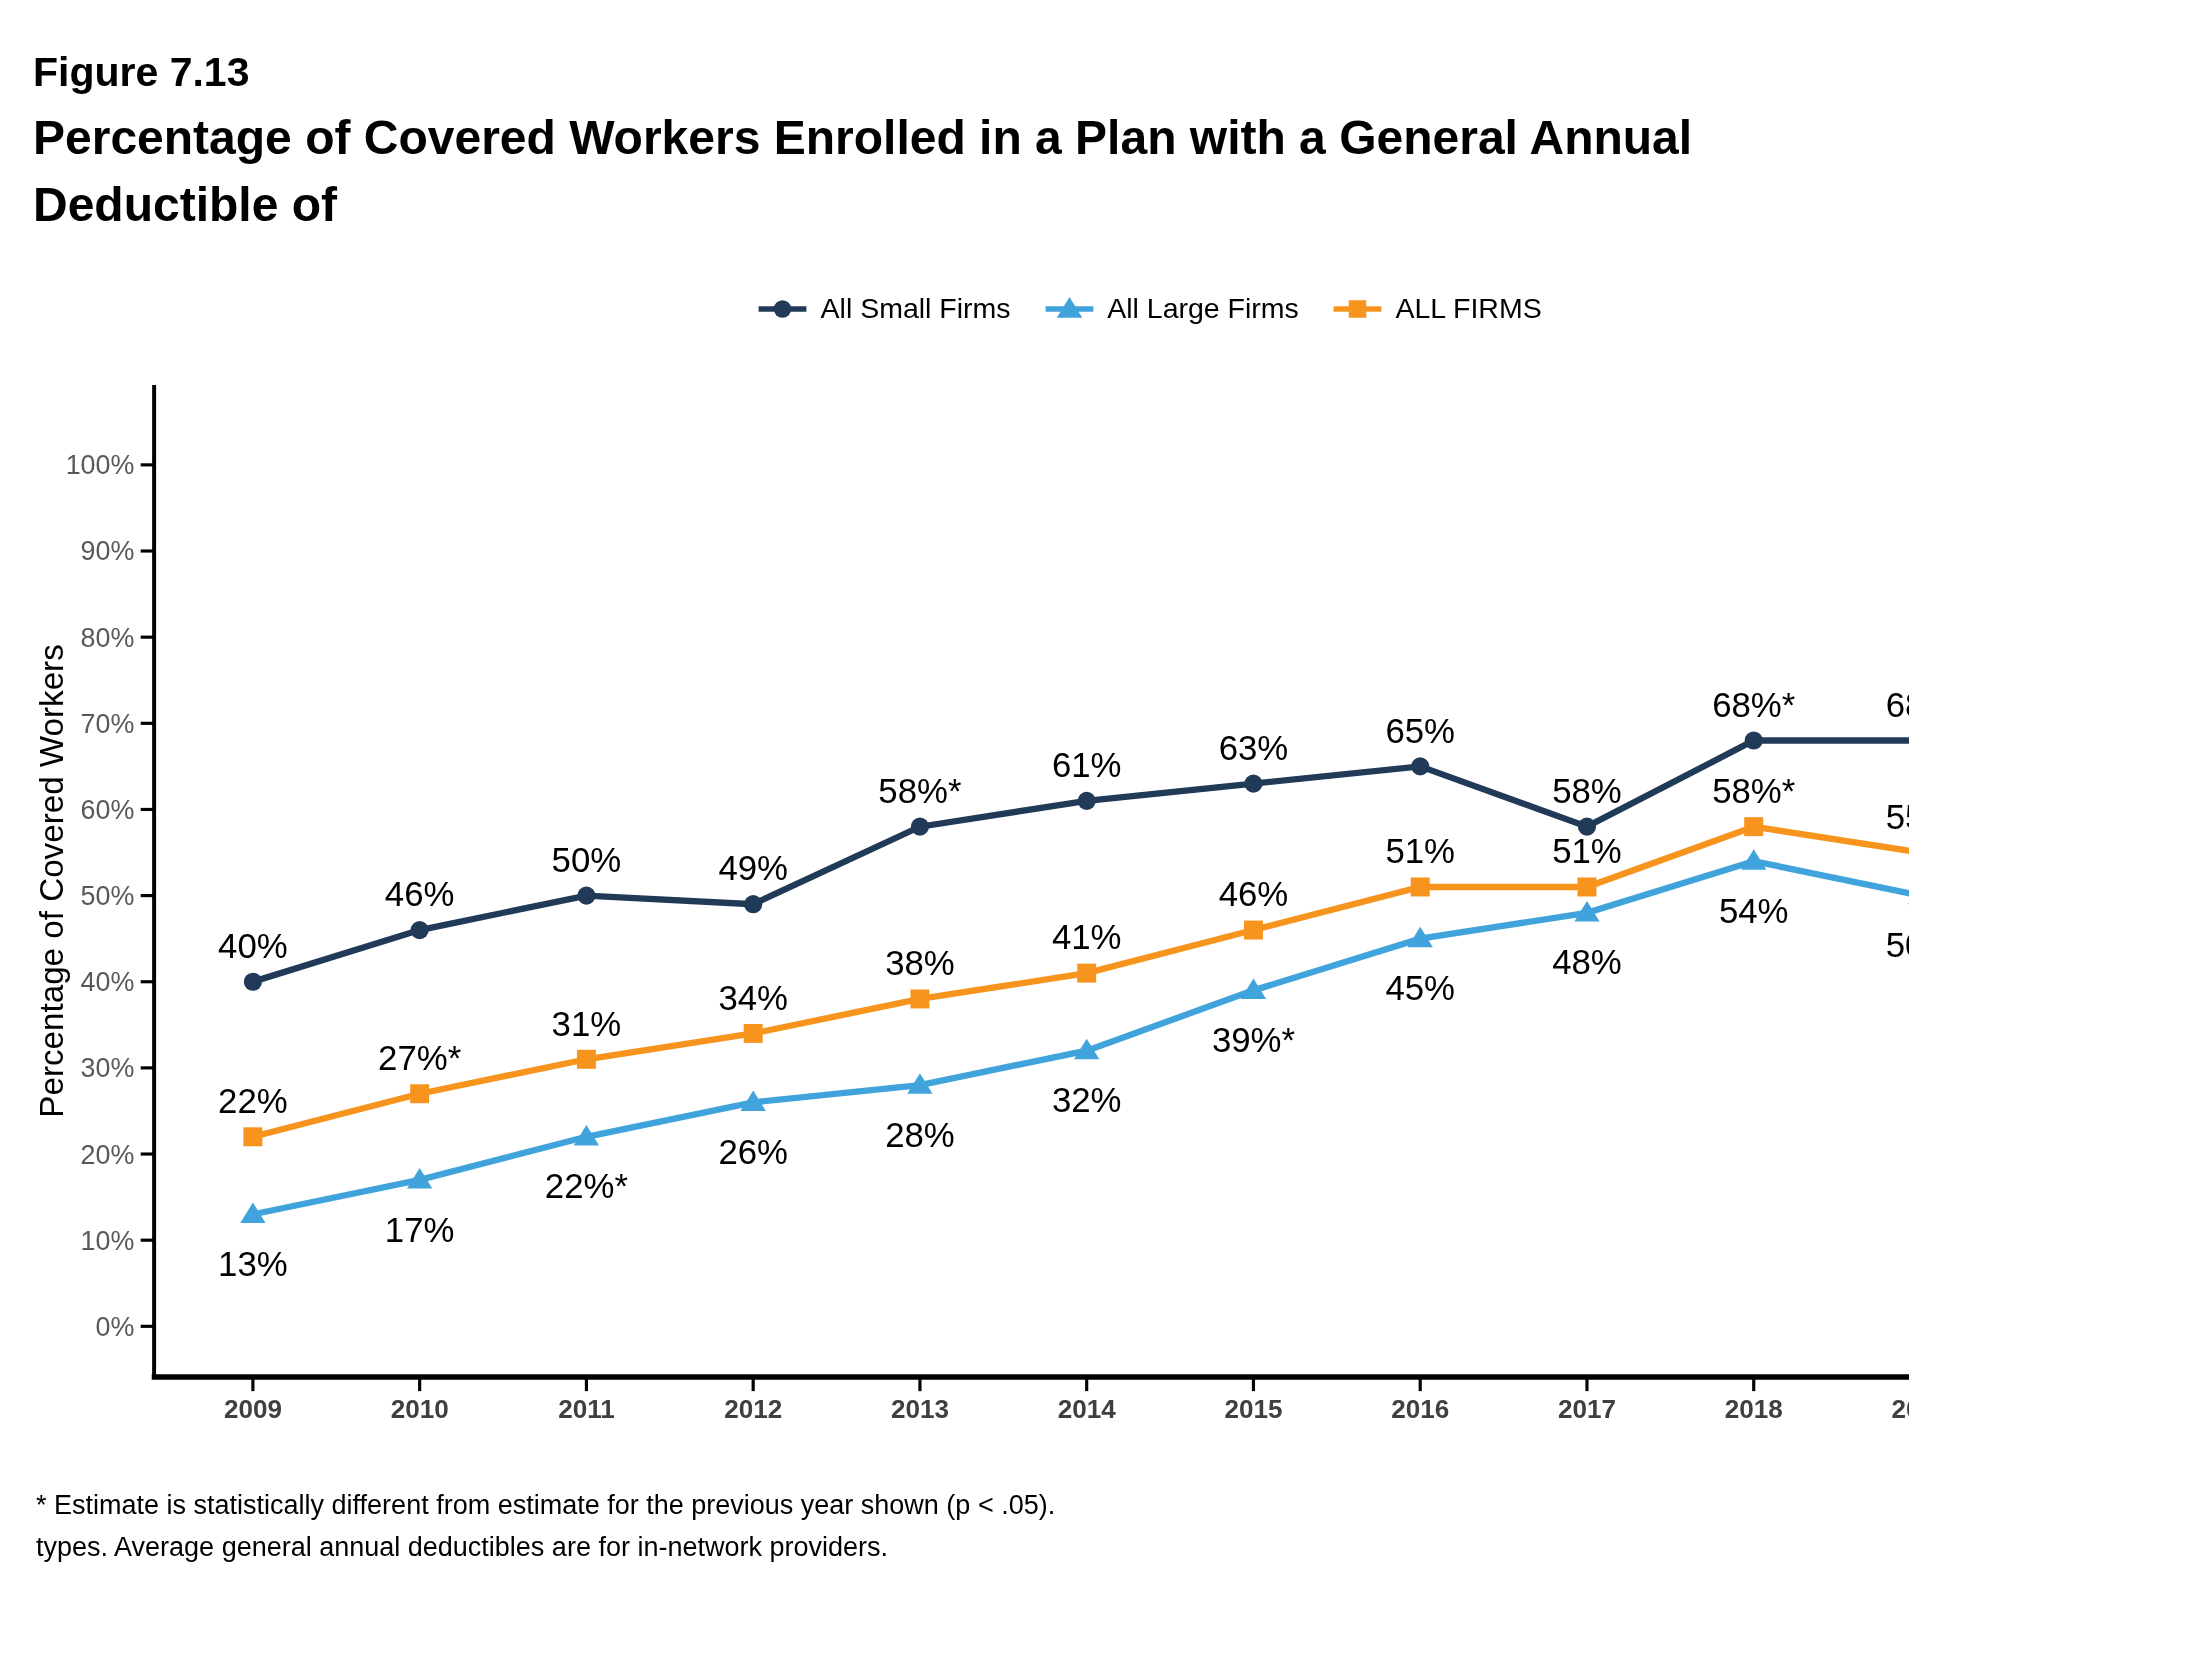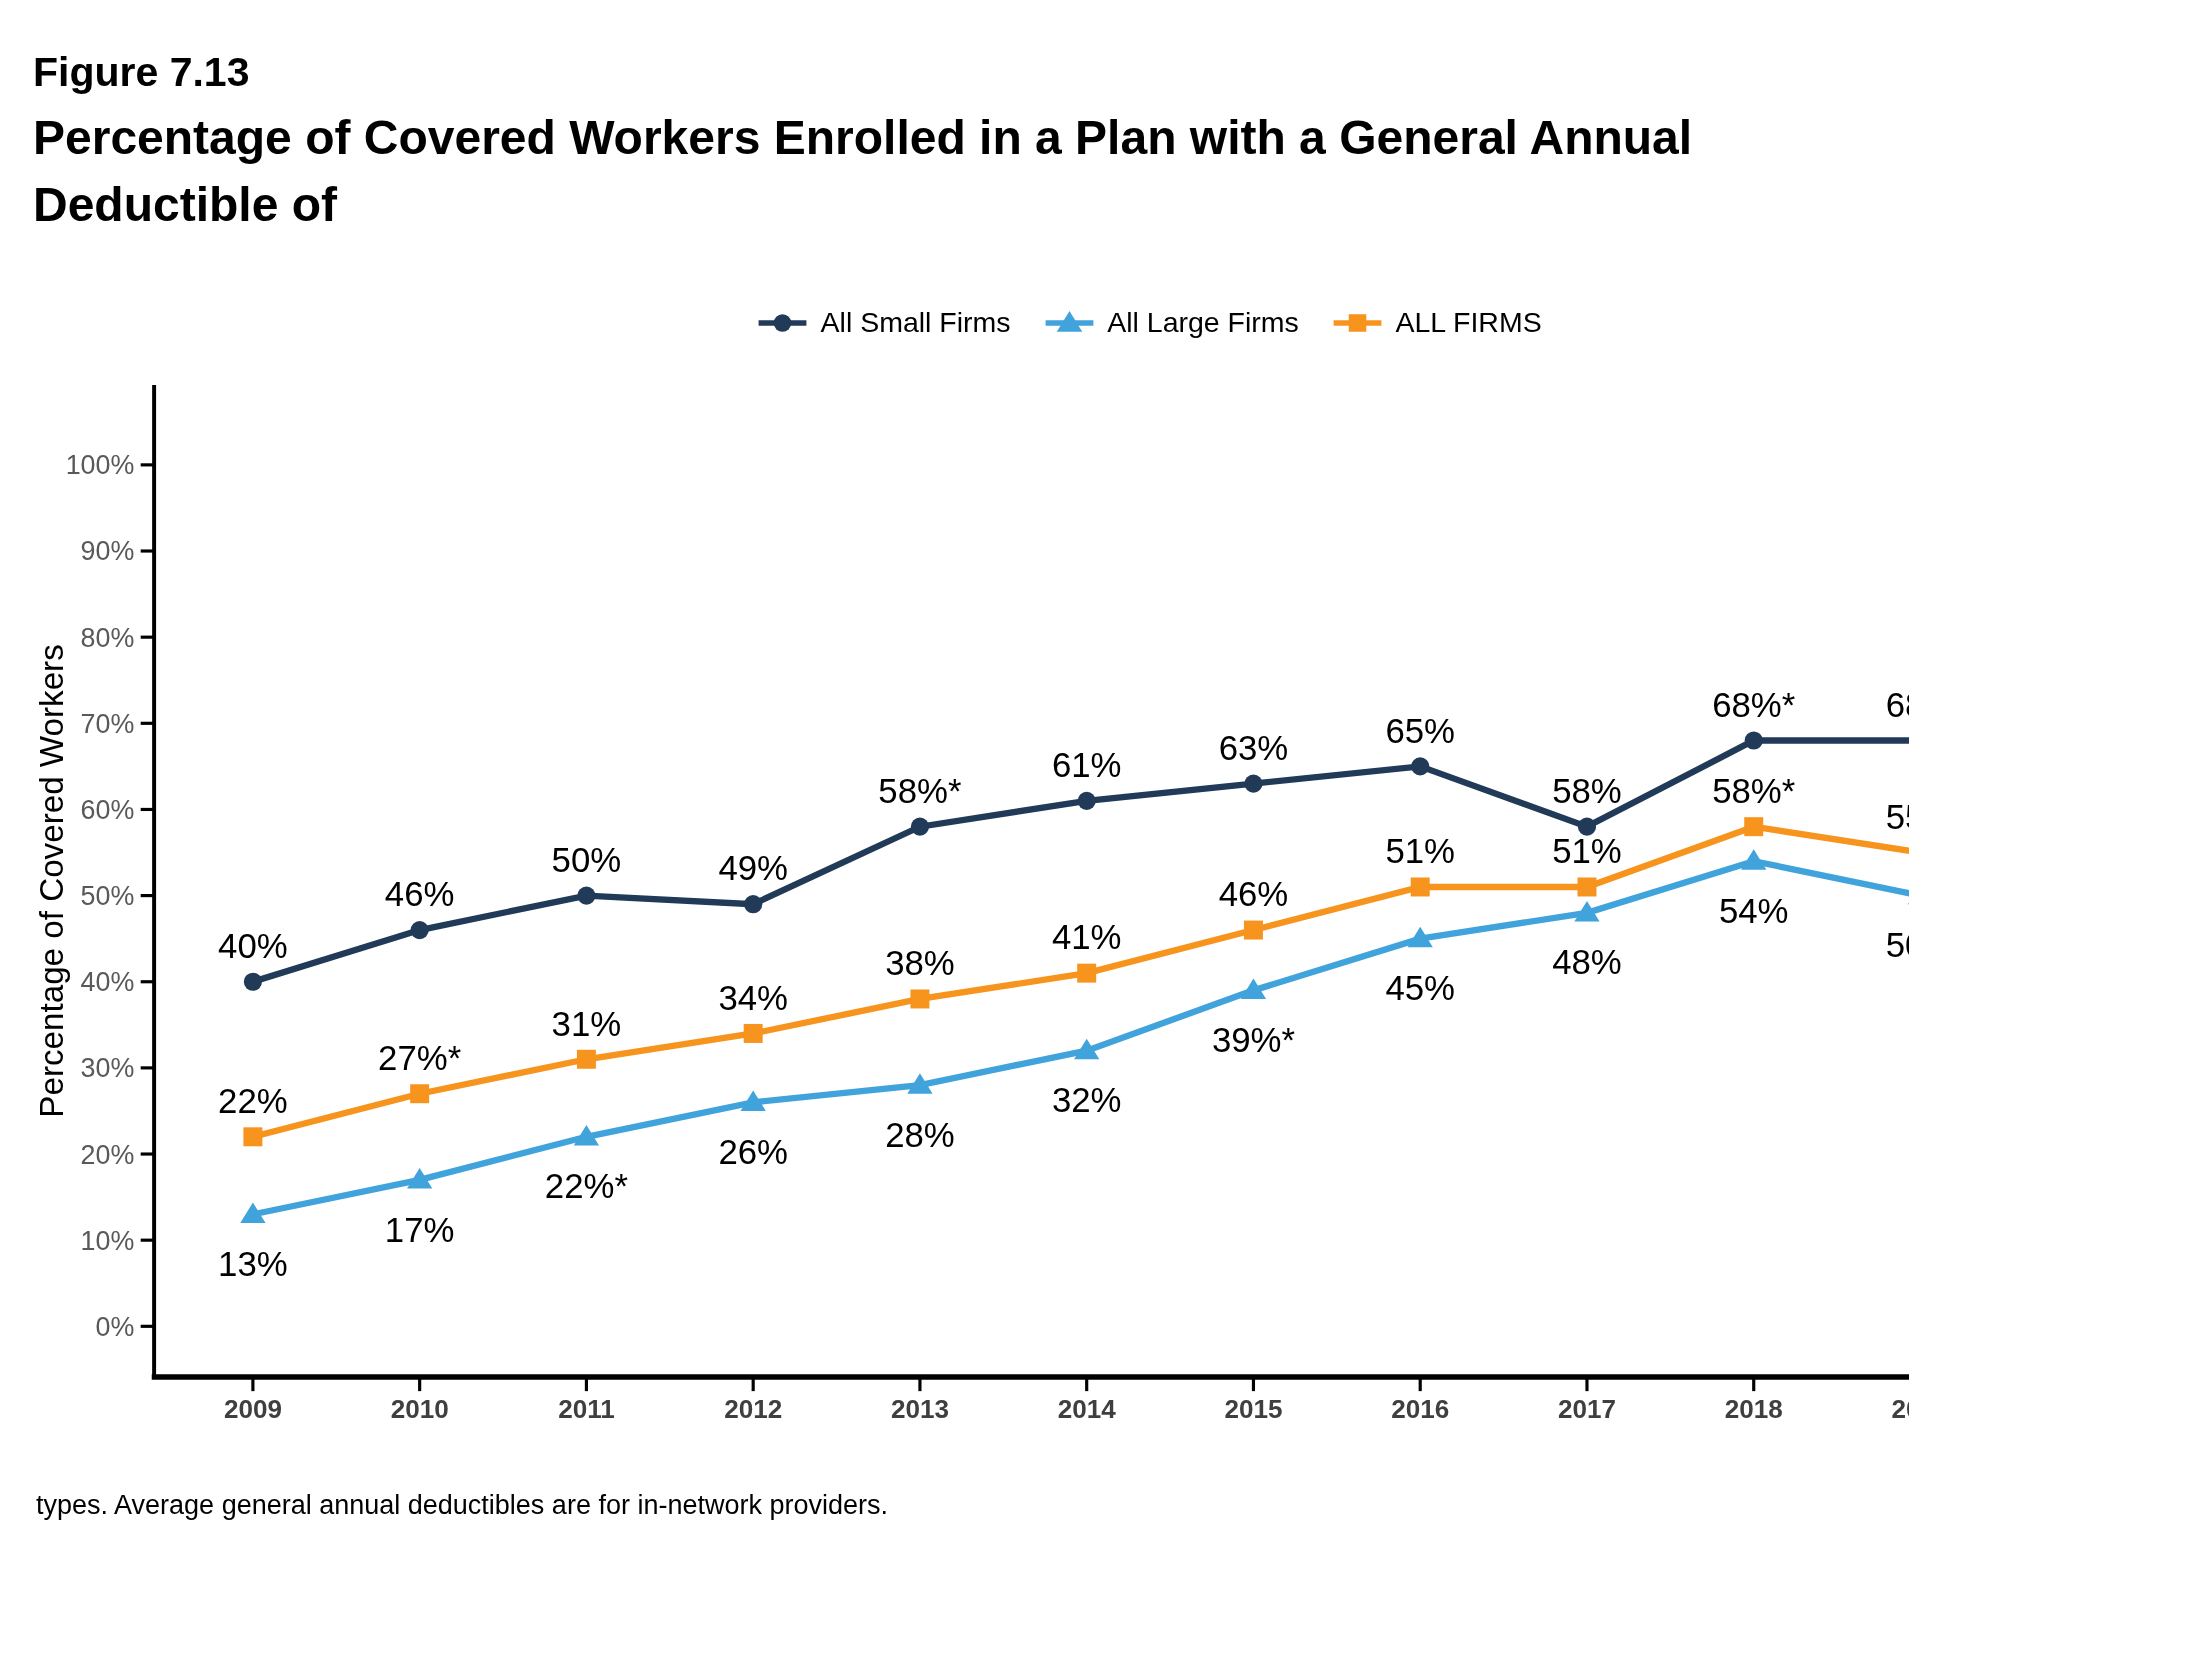--- a/index.html
+++ b/index.html
@@ -8,21 +8,21 @@
     width:1909px;height:1660px;
     background:#ffffff;
     font-family:"Liberation Sans", sans-serif;
     color:#000;
     overflow:hidden;
   }
   .header{position:absolute;left:33px;top:41px;}
   .figure-label{font-size:41px;font-weight:bold;line-height:63px;}
   .title-line{font-size:48px;font-weight:bold;line-height:67px;}
   .legend{
-    position:absolute;left:757px;top:306px;
+    position:absolute;left:757px;top:292px;
     display:flex;align-items:center;gap:33px;
   }
   .legend-item{display:flex;align-items:center;gap:12.6px;}
   .legend-label{font-size:28.5px;color:#000;}
   #chart{position:absolute;left:0;top:0;}
   .notes{position:absolute;left:36px;top:1484px;font-size:27px;line-height:42px;color:#000;}
 </style>
 </head>
 <body>
 
@@ -194,17 +194,18 @@
         <text x="1586" y="1146.6" text-anchor="middle" fill="#000000" font-size="44">46%</text>
         <text x="1797" y="1092.1" text-anchor="middle" fill="#000000" font-size="44">51%</text>
         <text x="2008" y="1092.1" text-anchor="middle" fill="#000000" font-size="44">51%</text>
         <text x="2219" y="1015.8" text-anchor="middle" fill="#000000" font-size="44">58%*</text>
         <text x="2430" y="1048.5" text-anchor="middle" fill="#000000" font-size="44">55%</text>
         <text x="2641" y="1026.6999999999998" text-anchor="middle" fill="#000000" font-size="44">57%</text>
       </g>
     </svg>
 
   <div class="notes">
+    <div>* Estimate is statistically different from estimate for the previous year shown (p &lt; .05).</div>
     <div>types. Average general annual deductibles are for in-network providers.</div>
   </div>
 
 </div>
 
 
 </body></html>

